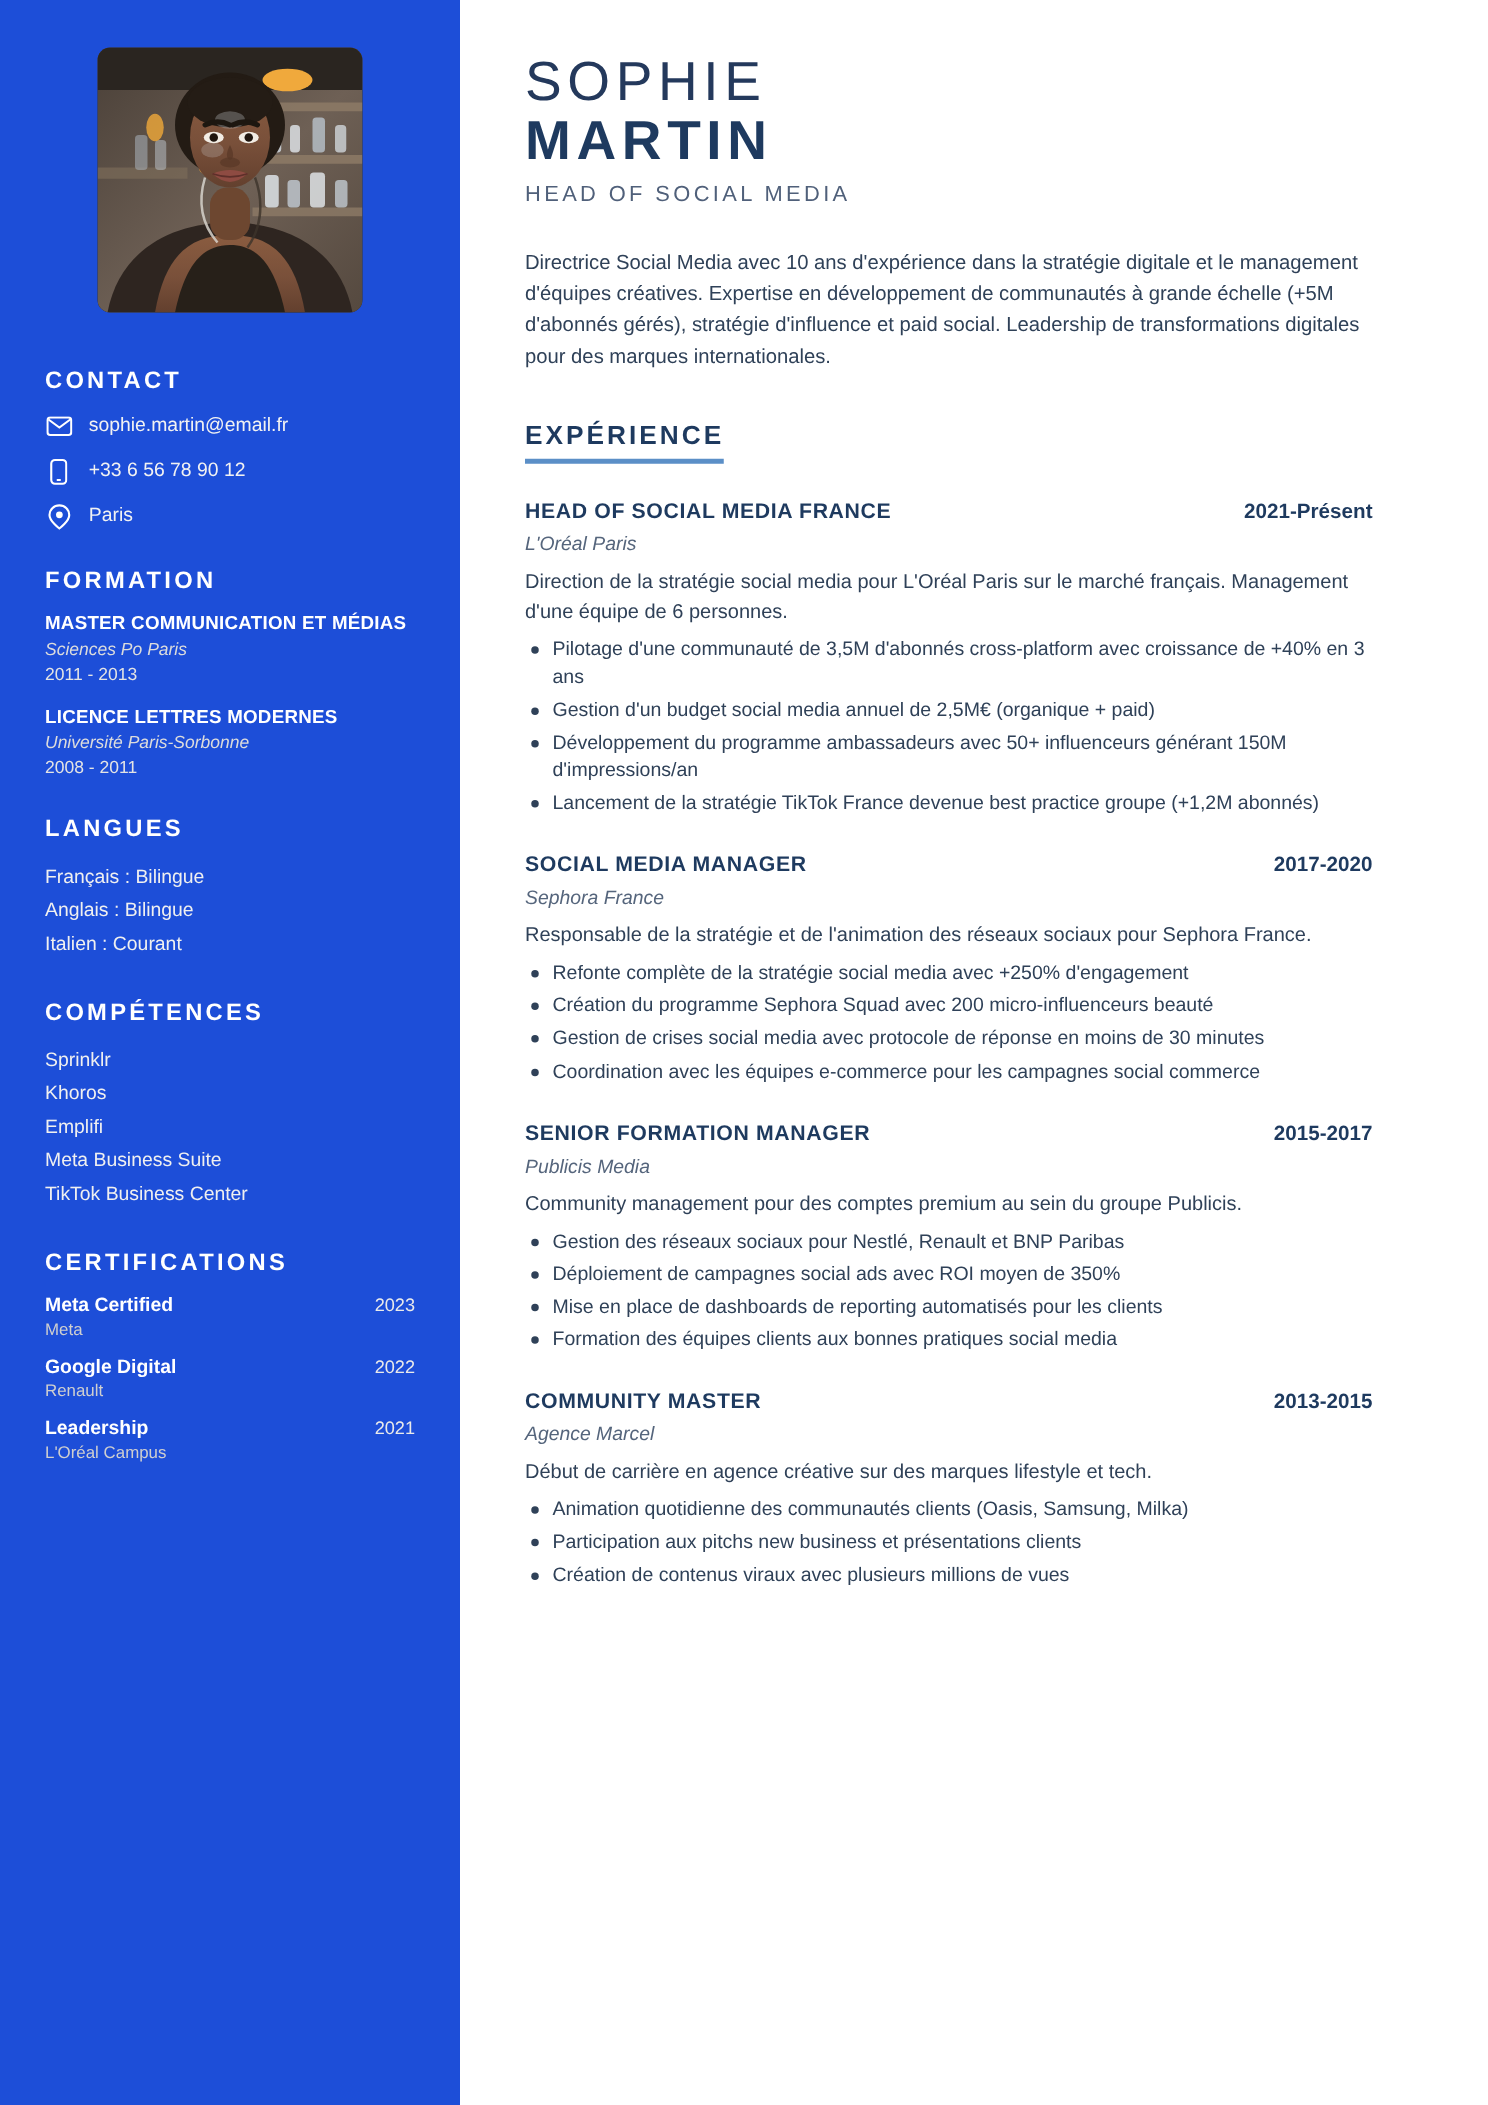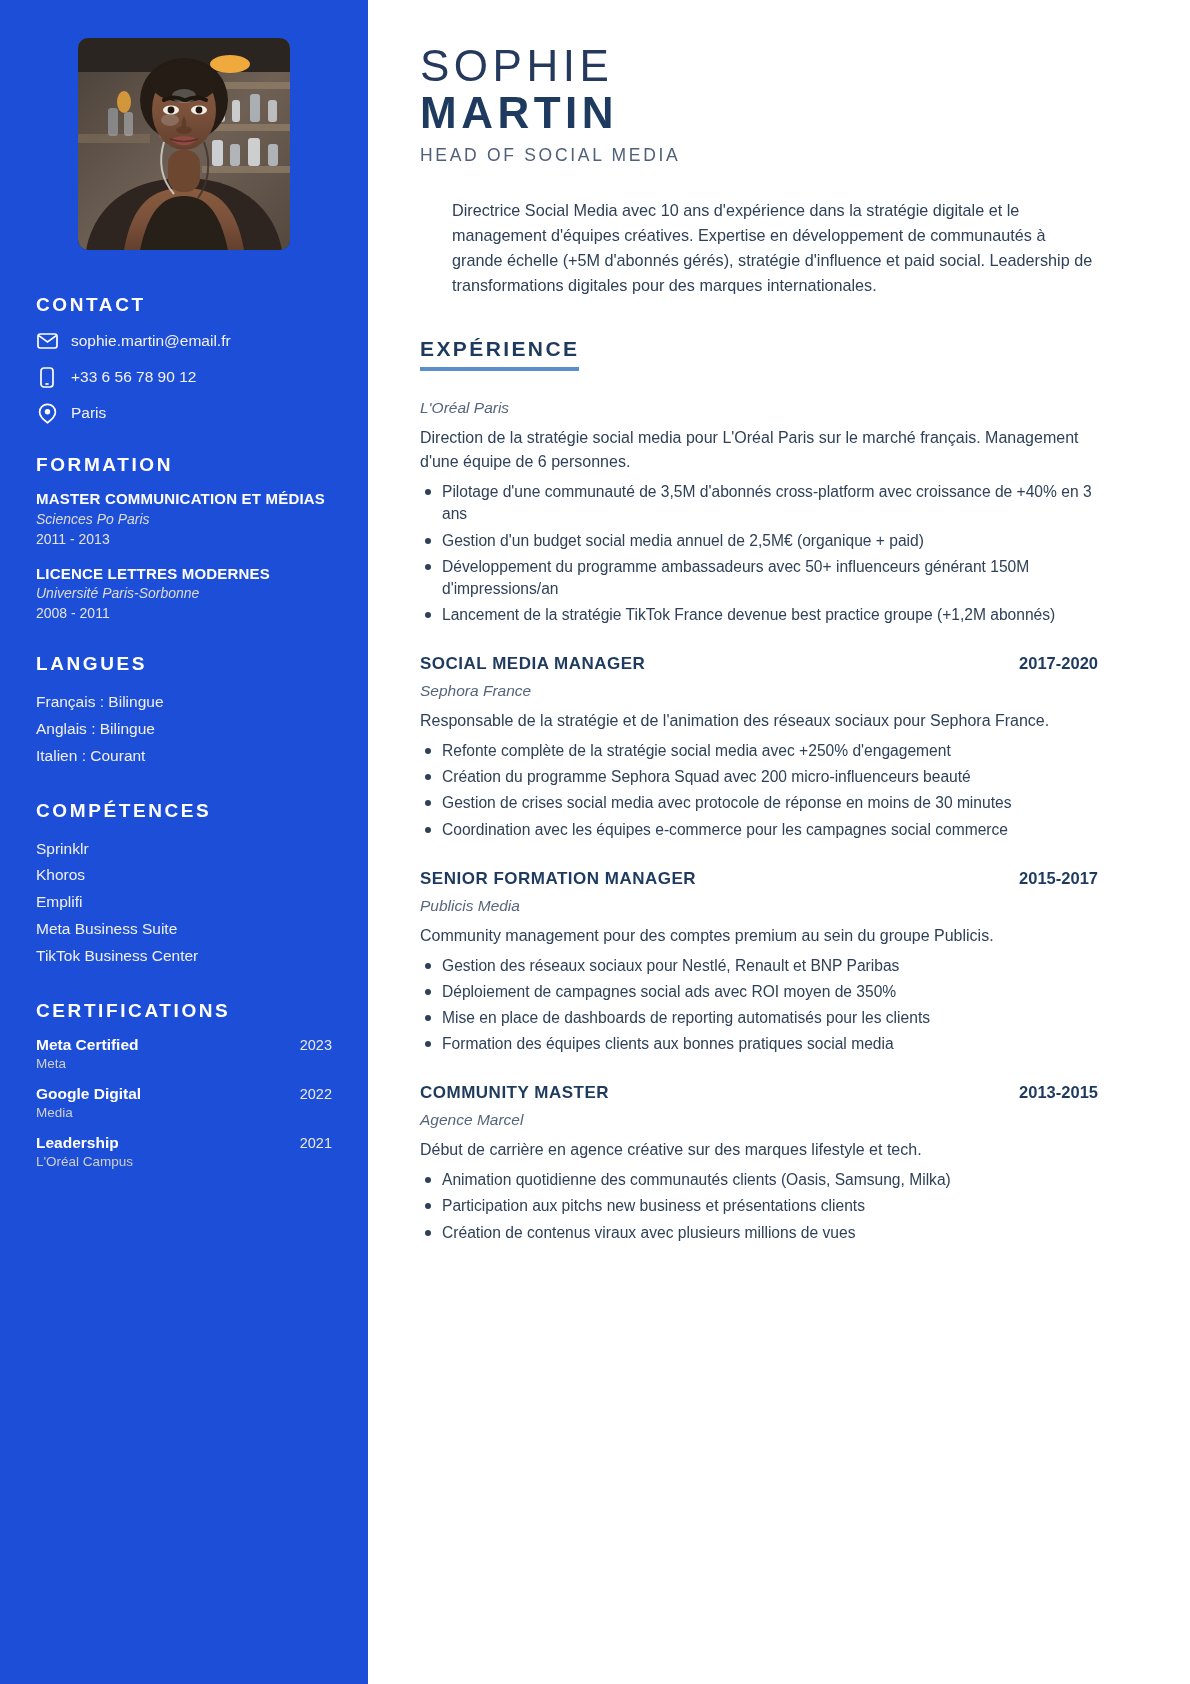--- a/index.html
+++ b/index.html
@@ -148,21 +148,20 @@
     letter-spacing: 2.7px;
     color: #50607a;
     margin-top: 9px;
   }
   .summary {
     margin-top: 32px;
     font-size: 16.2px;
     line-height: 1.53;
     color: #2f4158;
     max-width: 680px;
-    margin-left: 32px;
   }
 
   .section-title {
     font-size: 21px;
     font-weight: bold;
     letter-spacing: 2.4px;
     color: #1e3a5f;
     display: inline-block;
     padding-bottom: 6px;
     border-bottom: 4px solid #5b8fc7;
@@ -383,21 +382,21 @@
           <span class="cert-year">2023</span>
         </div>
         <div class="cert-org">Meta</div>
       </div>
 
       <div class="cert-item">
         <div class="cert-top">
           <span class="cert-name">Google Digital</span>
           <span class="cert-year">2022</span>
         </div>
-        <div class="cert-org">Media</div>
+        <div class="cert-org">Renault</div>
       </div>
 
       <div class="cert-item">
         <div class="cert-top">
           <span class="cert-name">Leadership</span>
           <span class="cert-year">2021</span>
         </div>
         <div class="cert-org">L'Oréal Campus</div>
       </div>
     </section>
@@ -411,20 +410,24 @@
       <div class="name-last">MARTIN</div>
       <div class="job-title">HEAD OF SOCIAL MEDIA</div>
     </header>
 
     <p class="summary">Directrice Social Media avec 10 ans d'expérience dans la stratégie digitale et le management d'équipes créatives. Expertise en développement de communautés à grande échelle (+5M d'abonnés gérés), stratégie d'influence et paid social. Leadership de transformations digitales pour des marques internationales.</p>
 
     <h2 class="section-title">EXPÉRIENCE</h2>
 
     
     <section class="exp-item">
+      <div class="exp-head">
+        <span class="exp-role">HEAD OF SOCIAL MEDIA FRANCE</span>
+        <span class="exp-dates">2021-Présent</span>
+      </div>
       <div class="exp-company">L'Oréal Paris</div>
       <p class="exp-desc">Direction de la stratégie social media pour L'Oréal Paris sur le marché français. Management d'une équipe de 6 personnes.</p>
       <ul class="exp-bullets">
         <li>Pilotage d'une communauté de 3,5M d'abonnés cross-platform avec croissance de +40% en 3 ans</li>
         <li>Gestion d'un budget social media annuel de 2,5M€ (organique + paid)</li>
         <li>Développement du programme ambassadeurs avec 50+ influenceurs générant 150M d'impressions/an</li>
         <li>Lancement de la stratégie TikTok France devenue best practice groupe (+1,2M abonnés)</li>
       </ul>
     </section>
 

